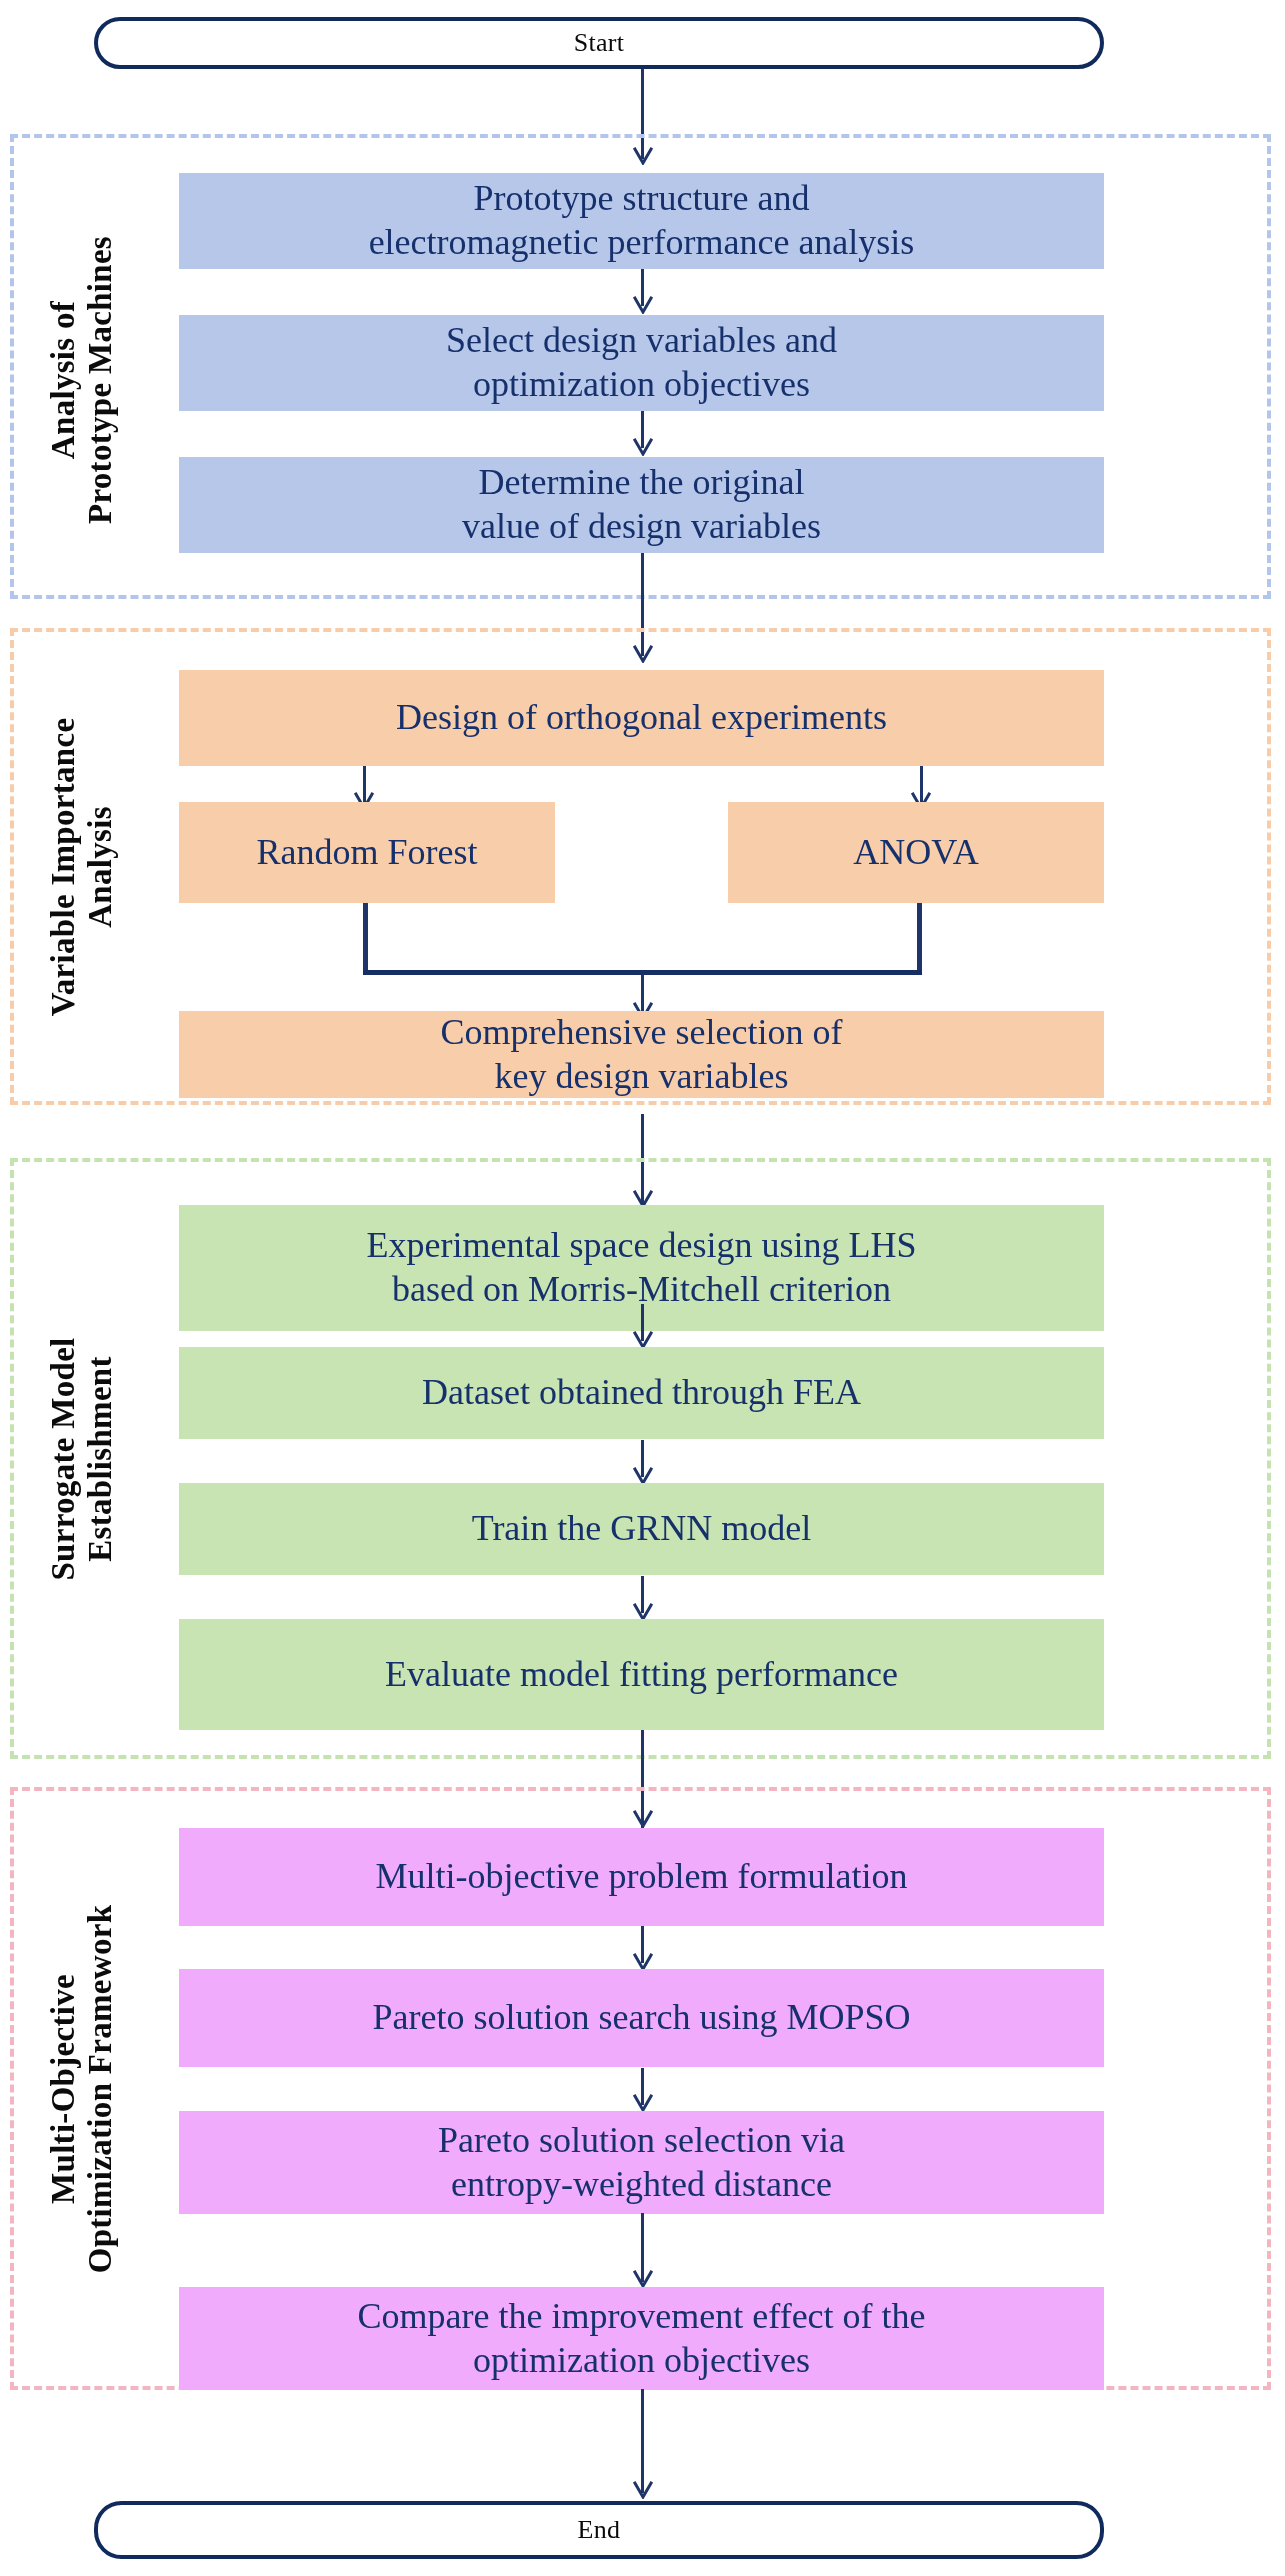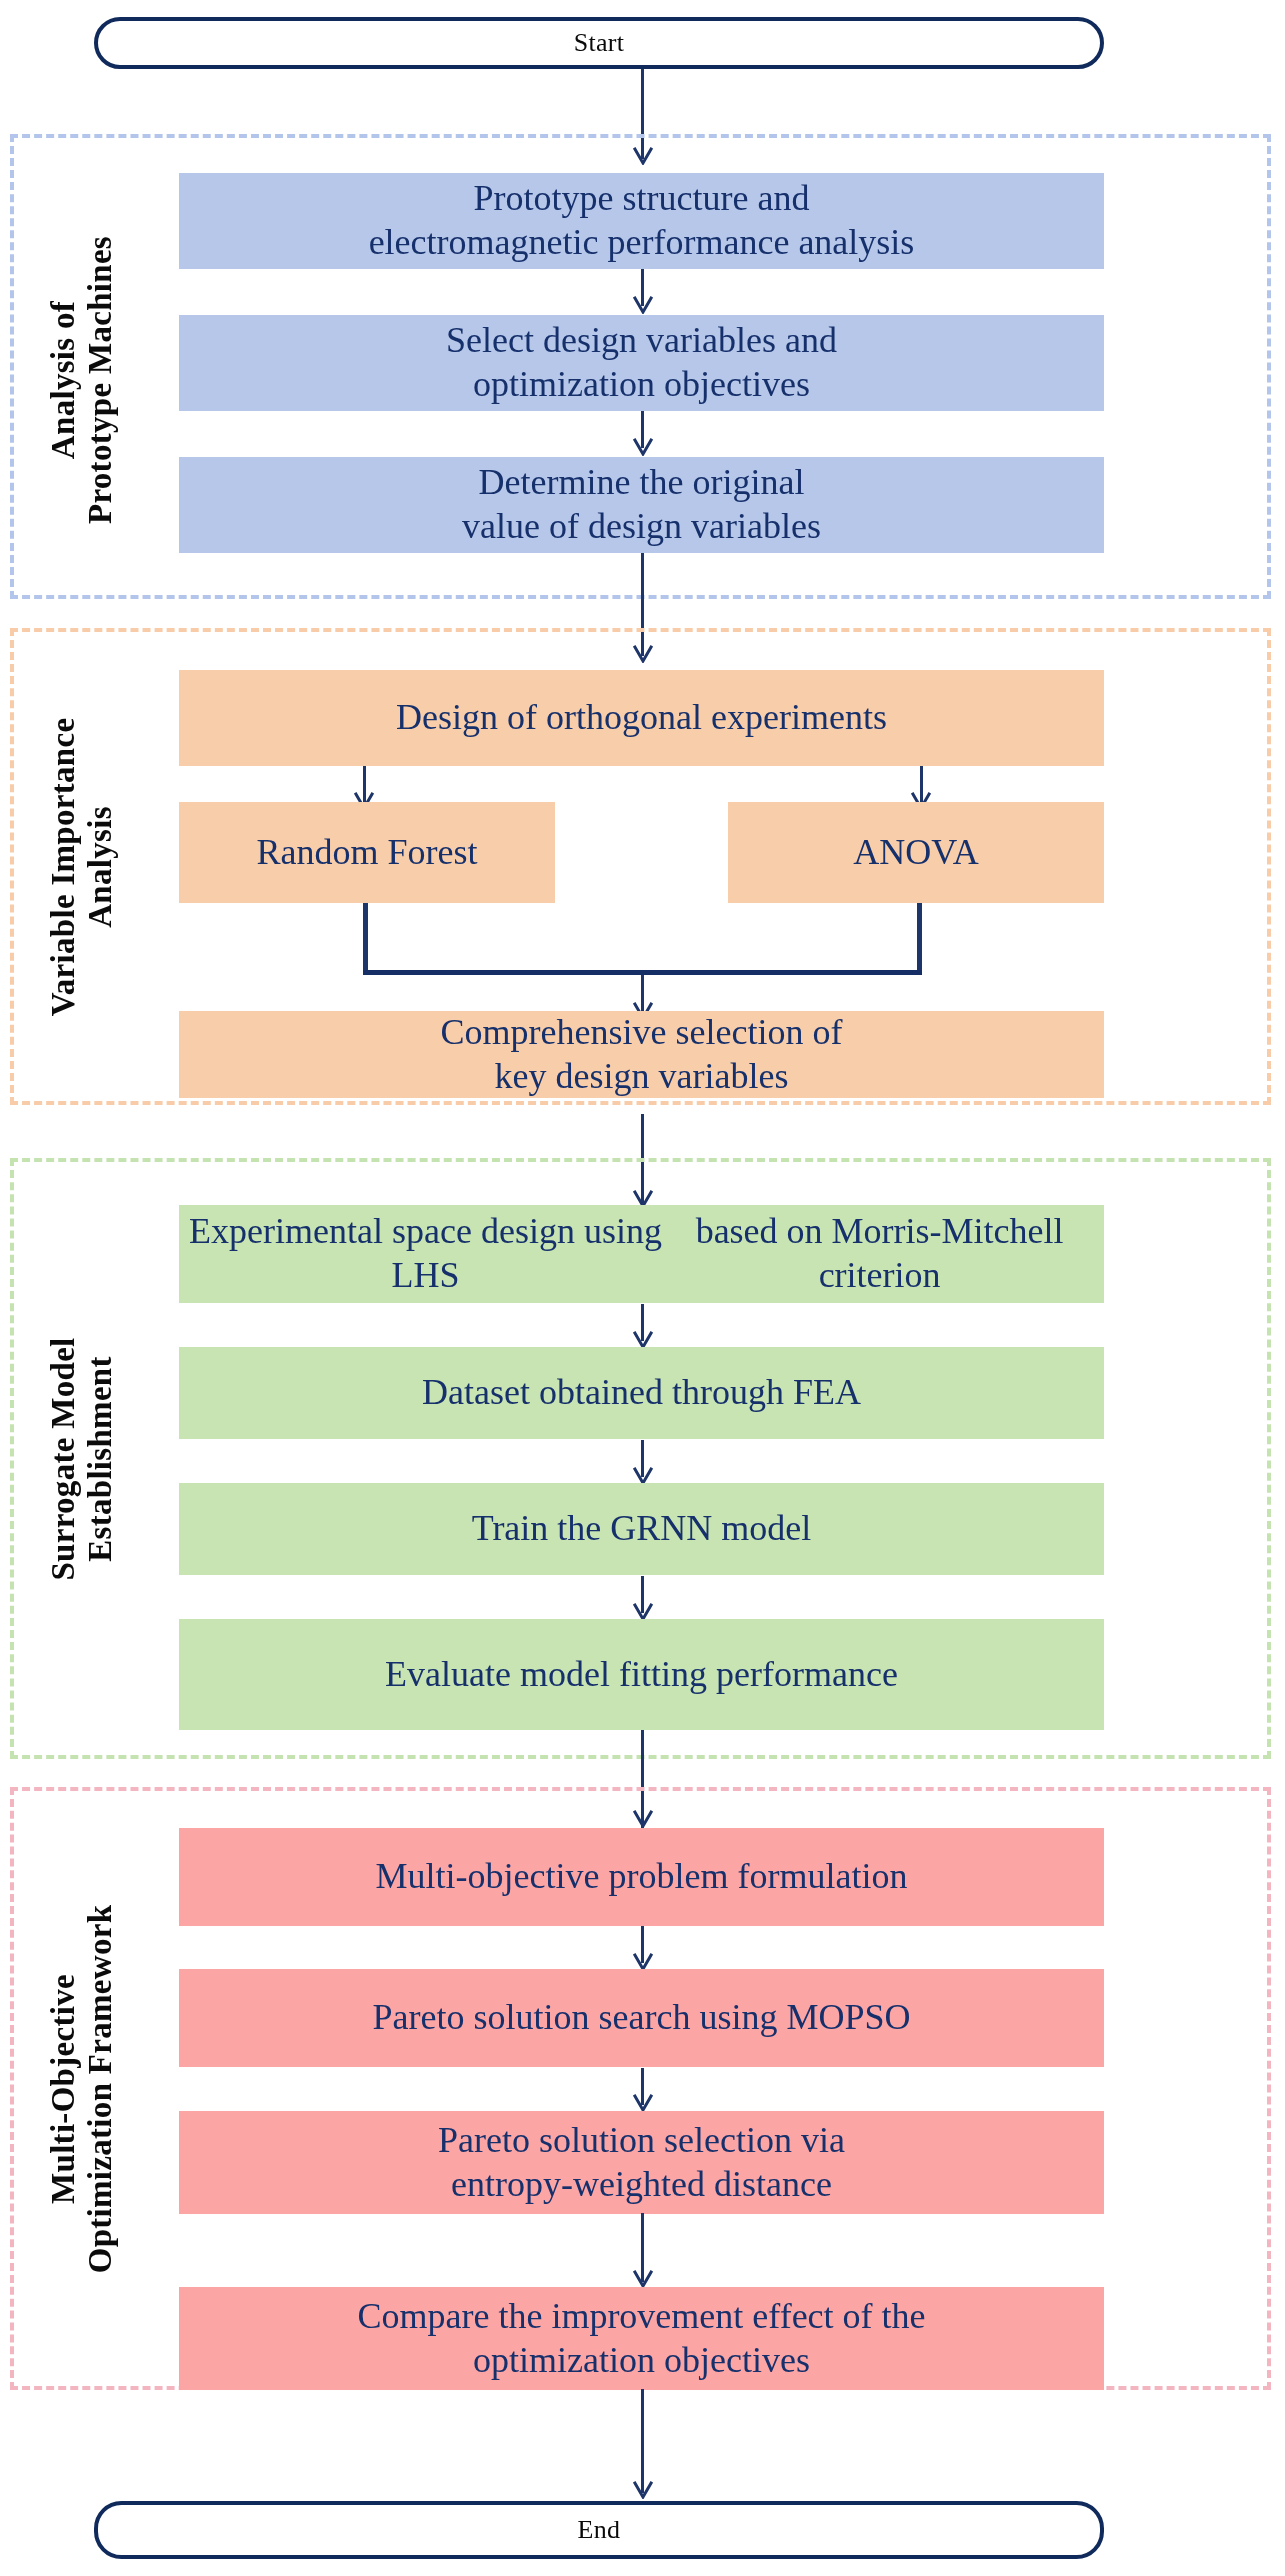--- a/index.html
+++ b/index.html
@@ -72,21 +72,21 @@
     justify-content: center;
     text-align: center;
     color: #16306C;
     font-size: 36px;
     line-height: 1.22;
     padding: 0 8.4px;
   }
   .fill-blue   { background: #B6C7E9; }
   .fill-orange { background: #F8CDA9; text-align: right; }
   .fill-green  { background: #C8E4B2; }
-  .fill-pink   { background: #fca5a5; }
+  .fill-pink   { background: #f0abfc; }
 
   
   .vline {
     position: absolute;
     width: 3px;
     background: #1E3569;
   }
   .hline {
     position: absolute;
     height: 5.4px;
@@ -208,21 +208,21 @@
         <path d="M2 1 L17 27 L32 1" fill="none" stroke="#1E3569" stroke-width="5"></path>
       </svg>
   </div>
 
   <div class="section-frame frame-green" style="left:10px; top:1158px; width:1261px; height:601px;"></div>
   <div class="side-label" style="left:-101px; top:1420px; width:370px; height:78px;">
     <span class="line">Surrogate Model</span>
     <span class="line">Establishment</span>
   </div>
 
-  <div class="proc-box fill-green" style="left:179px; top:1205px; width:925px; height:98px; ">
+  <div class="proc-box fill-green" style="left:179px; top:1205px; width:925px; height:126px; flex-direction:column;">
     <span>Experimental space design using LHS</span>
     <span>based on Morris-Mitchell criterion</span>
   </div>
   <div class="vline" style="left:641px; top:1304px; width:3px; height:37px;"></div>
   <div class="arrowhead" style="left:633px; top:1331px;">
     <svg viewBox="0 0 34 30">
         <path d="M2 1 L17 27 L32 1" fill="none" stroke="#1E3569" stroke-width="5"></path>
       </svg>
   </div>
 

